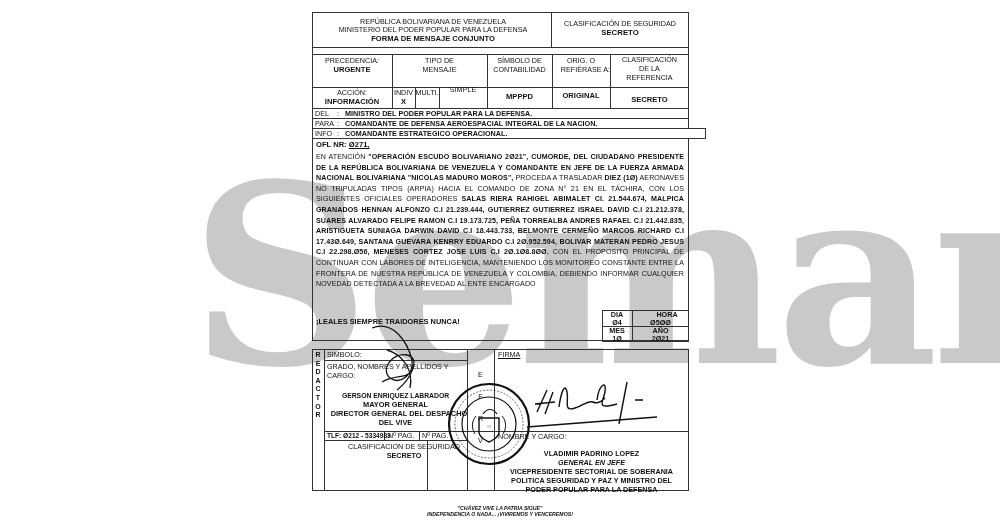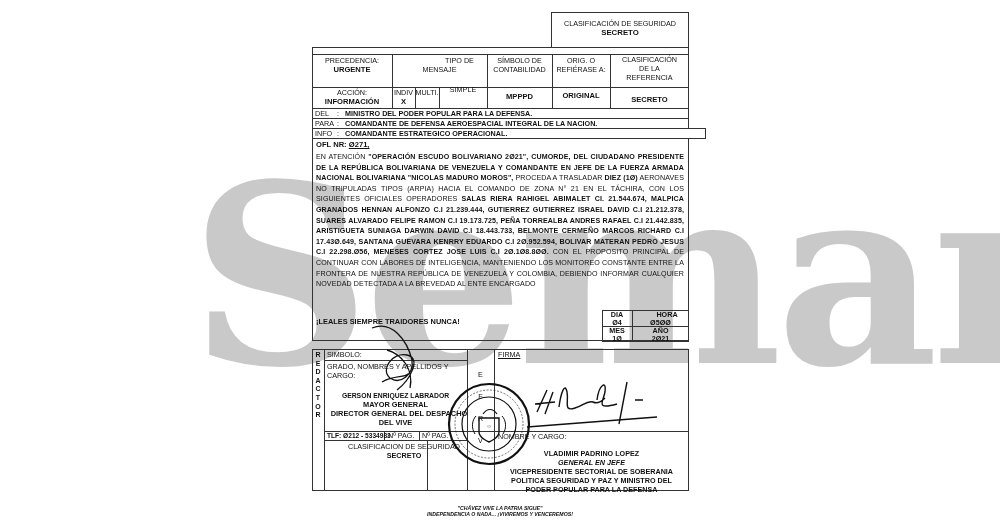--- a/index.html
+++ b/index.html
@@ -18,39 +18,44 @@
   .sig { position:absolute; z-index:3; }
   .footer { position:absolute; left:0; width:1000px; text-align:center; font-size:5.2px; font-style:italic; font-weight:bold; z-index:2; }
 </style>
 </head>
 <body>
 
 <div class="watermark">Semana</div>
 
 <div class="doc">
 
+  <div class="box" style="left:0;top:0;width:240px;height:36px;">
+    <div class="t c" style="left:0;top:5px;width:240px;">REPÚBLICA BOLIVARIANA DE VENEZUELA</div>
+    <div class="t c" style="left:0;top:13px;width:240px;">MINISTERIO DEL PODER POPULAR PARA LA DEFENSA</div>
+    <div class="t c b" style="left:0;top:22px;width:240px;font-size:7.6px;">FORMA DE MENSAJE CONJUNTO</div>
+  </div>
   <div class="box" style="left:239px;top:0;width:138px;height:36px;">
     <div class="t c" style="left:0;top:7px;width:136px;">CLASIFICACIÓN DE SEGURIDAD</div>
     <div class="t c b" style="left:0;top:16px;width:136px;font-size:7.8px;">SECRETO</div>
   </div>
   <div class="box" style="left:0;top:35px;width:377px;height:8px;"></div>
 
   <div class="box" style="left:0;top:42px;width:377px;height:34px;"></div>
   <div class="vline" style="left:80px;top:42px;height:54px;"></div>
   <div class="vline" style="left:175px;top:42px;height:54px;"></div>
   <div class="vline" style="left:240px;top:42px;height:54px;"></div>
   <div class="vline" style="left:298px;top:42px;height:54px;"></div>
   <div class="t c" style="left:0;top:45px;width:80px;">PRECEDENCIA:</div>
   <div class="t c b" style="left:0;top:54px;width:80px;font-size:7.6px;">URGENTE</div>
-  <div class="t c" style="left:80px;top:45px;width:95px;margin-left:20px;">TIPO DE</div>
+  <div class="t c" style="left:80px;top:45px;width:95px;">TIPO DE</div>
   <div class="t c" style="left:80px;top:54px;width:95px;">MENSAJE</div>
   <div class="t c" style="left:175px;top:45px;width:65px;">SÍMBOLO DE</div>
   <div class="t c" style="left:175px;top:54px;width:65px;">CONTABILIDAD</div>
   <div class="t c" style="left:240px;top:45px;width:58px;">ORIG. O</div>
-  <div class="t c" style="left:240px;top:54px;width:58px;">REFIÉRASE A:</div>
+  <div class="t c" style="left:240px;top:54px;width:58px;text-align:right;">REFIÉRASE A:</div>
   <div class="t c" style="left:298px;top:44px;width:79px;">CLASIFICACIÓN</div>
   <div class="t c" style="left:298px;top:53px;width:79px;">DE LA</div>
   <div class="t c" style="left:298px;top:62px;width:79px;">REFERENCIA</div>
 
   <div class="box" style="left:0;top:75px;width:377px;height:22px;"></div>
   <div class="vline" style="left:103px;top:75px;height:22px;"></div>
   <div class="vline" style="left:127px;top:75px;height:22px;"></div>
   <div class="t c" style="left:0;top:77px;width:80px;">ACCIÓN:</div>
   <div class="t c b" style="left:0;top:86px;width:80px;font-size:7.6px;">INFORMACIÓN</div>
   <div class="t c" style="left:80px;top:77px;width:23px;">INDIV</div>

